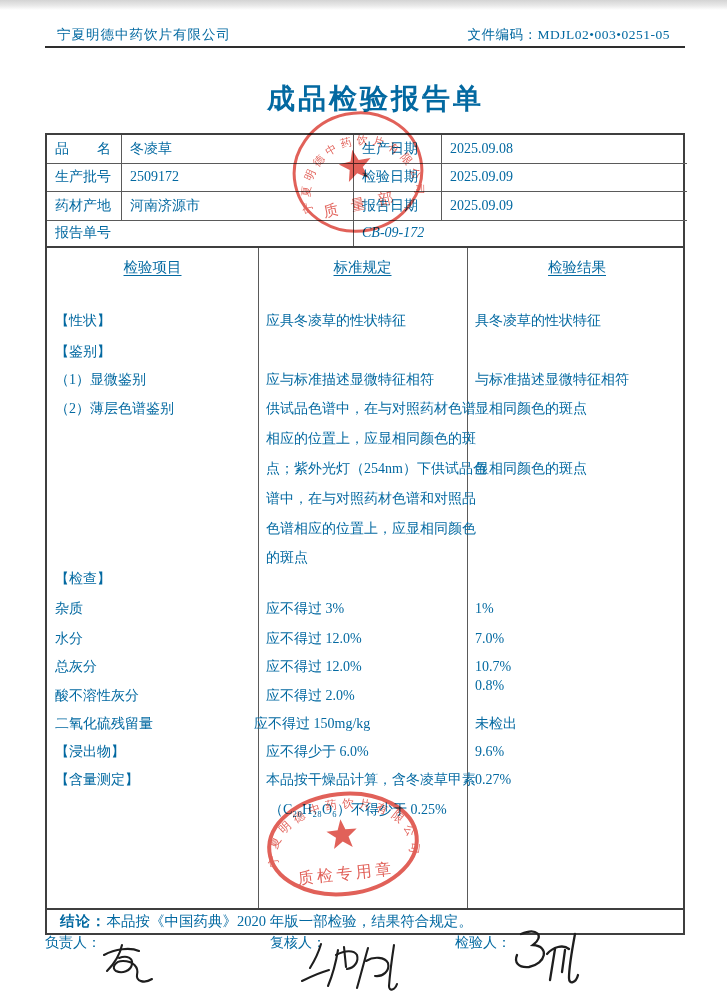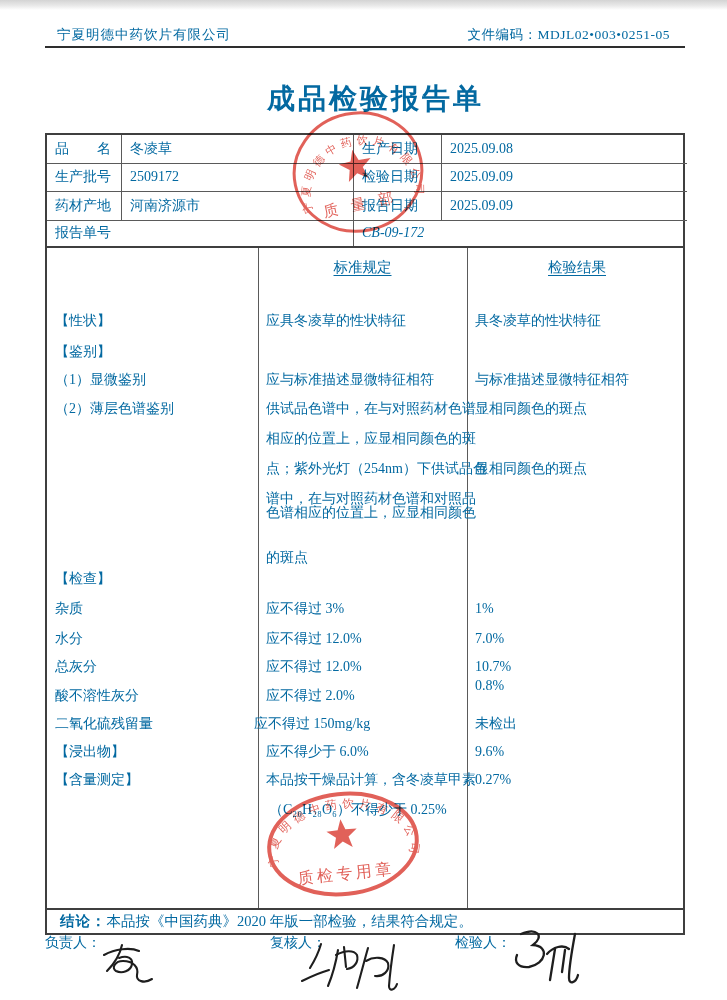--- a/index.html
+++ b/index.html
@@ -83,20 +83,21 @@
     <div class="cell last-col">2025.09.09</div>
 
     <div class="cell span2a last-row">报告单号</div>
     <div class="cell span2b last-col last-row">CB-09-172</div>
   </div>
 
   <div class="main-table">
     <div class="vline" style="left:211px"></div>
     <div class="vline" style="left:420px"></div>
 
+    <div class="col-head" style="left:0;width:211px"><span>检验项目</span></div>
     <div class="col-head" style="left:211px;width:209px"><span>标准规定</span></div>
     <div class="col-head" style="left:420px;width:220px"><span>检验结果</span></div>
 
     <div class="ln" style="left:8px;top:64px">【性状】</div>
     <div class="ln" style="left:8px;top:95px">【鉴别】</div>
     <div class="ln" style="left:8px;top:123px">（1）显微鉴别</div>
     <div class="ln" style="left:8px;top:152px">（2）薄层色谱鉴别</div>
     <div class="ln" style="left:8px;top:322px">【检查】</div>
     <div class="ln" style="left:8px;top:352px">杂质</div>
     <div class="ln" style="left:8px;top:382px">水分</div>
@@ -105,21 +106,21 @@
     <div class="ln" style="left:8px;top:467px">二氧化硫残留量</div>
     <div class="ln" style="left:8px;top:495px">【浸出物】</div>
     <div class="ln" style="left:8px;top:523px">【含量测定】</div>
 
     <div class="ln" style="left:219px;top:64px">应具冬凌草的性状特征</div>
     <div class="ln" style="left:219px;top:123px">应与标准描述显微特征相符</div>
     <div class="ln" style="left:219px;top:152px">供试品色谱中，在与对照药材色谱</div>
     <div class="ln" style="left:219px;top:182px">相应的位置上，应显相同颜色的斑</div>
     <div class="ln" style="left:219px;top:212px">点；紫外光灯（254nm）下供试品色</div>
     <div class="ln" style="left:219px;top:242px">谱中，在与对照药材色谱和对照品</div>
-    <div class="ln" style="left:219px;top:256px">色谱相应的位置上，应显相同颜色</div>
+    <div class="ln" style="left:219px;top:272px">色谱相应的位置上，应显相同颜色</div>
     <div class="ln" style="left:219px;top:301px">的斑点</div>
     <div class="ln" style="left:219px;top:352px">应不得过 3%</div>
     <div class="ln" style="left:219px;top:382px">应不得过 12.0%</div>
     <div class="ln" style="left:219px;top:410px">应不得过 12.0%</div>
     <div class="ln" style="left:219px;top:439px">应不得过 2.0%</div>
     <div class="ln" style="left:207px;top:467px">应不得过 150mg/kg</div>
     <div class="ln" style="left:219px;top:495px">应不得少于 6.0%</div>
     <div class="ln" style="left:219px;top:523px">本品按干燥品计算，含冬凌草甲素</div>
     <div class="ln" style="left:222px;top:553px">（C₂₀H₂₈O₆）不得少于 0.25%</div>
 

